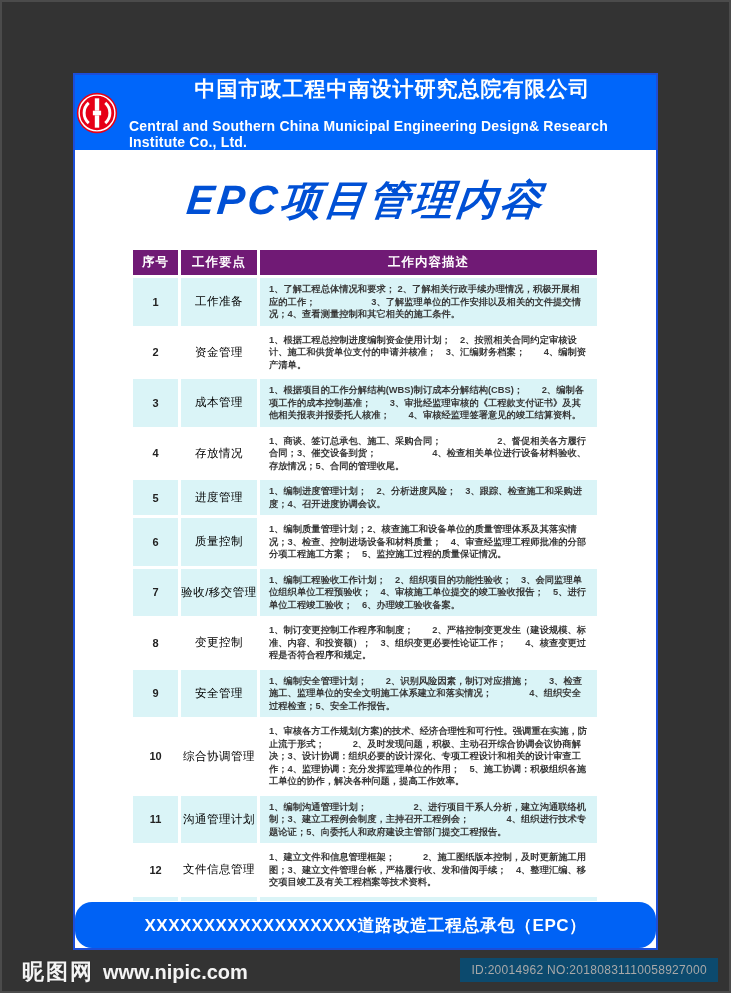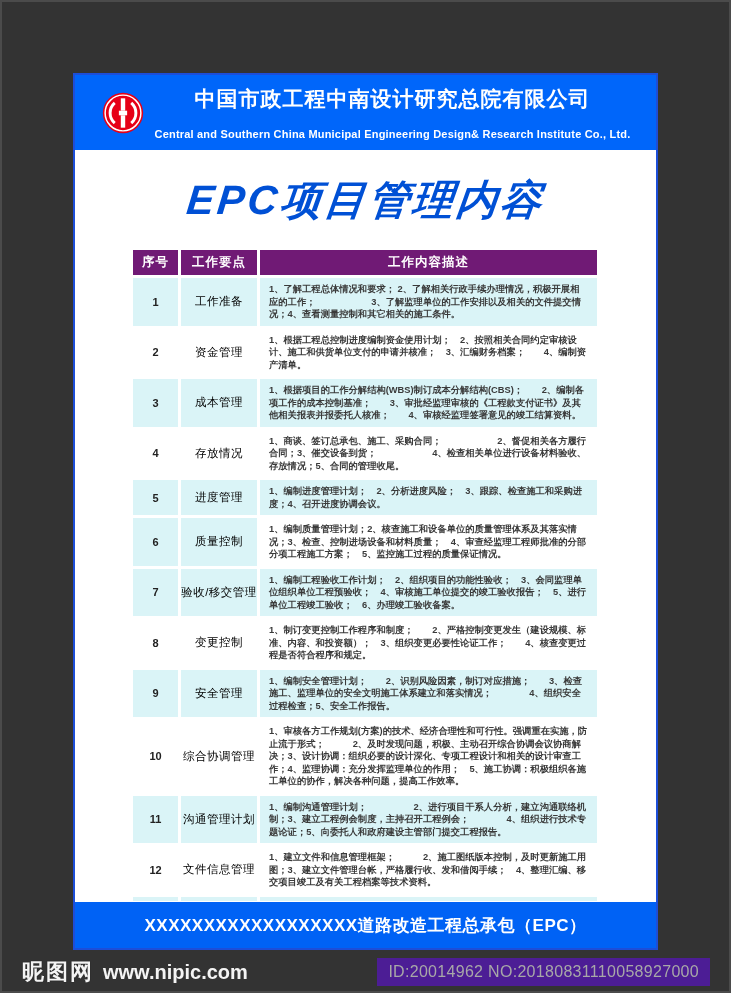--- a/index.html
+++ b/index.html
@@ -9,52 +9,52 @@
 
   
   .poster { position:absolute; left:73px; top:73px; width:585px; height:877px;
             background:#ffffff; border:2px solid #1d4ed8; }
 
   .band-top { position:absolute; left:0; top:0; right:0; height:75px; background:#0066fa;
               display:flex; align-items:center; justify-content:center; gap:10px; }
   .logo { width:44px; height:44px; flex:0 0 auto; }
   .band-text { display:flex; flex-direction:column; align-items:center; }
   .company-cn { color:#ffffff; font-size:21px; font-weight:bold; letter-spacing:1px; line-height:26px; }
-  .company-en { color:#ffffff; font-size:11px; font-weight:bold; letter-spacing:0.2px; margin-top:16px; }
+  .company-en { color:#ffffff; font-size:14px; font-weight:bold; letter-spacing:0.2px; margin-top:16px; }
 
   .title-area { position:absolute; left:0; top:75px; right:0; height:100px;
                 display:flex; align-items:center; justify-content:center; }
   .poster-title { color:#0050d5; font-size:41px; font-weight:900; font-style:italic;
                   letter-spacing:3px; transform:skewX(-6deg); }
 
   
   .table-wrap { position:absolute; left:58px; right:59px; top:175px; bottom:47px; overflow:hidden; }
   .trow { display:grid; grid-template-columns:45px 76px 1fr; gap:3px; margin-bottom:3px; }
   .hcell { background:#701a75; color:#ffffff; font-weight:bold; font-size:12.5px;
            display:flex; align-items:center; justify-content:center; height:25px; letter-spacing:1px; }
   .cell { display:flex; align-items:center; }
   .cell.white { background:#ffffff; }
   .cell.cyan  { background:#daf4f7; }
   .no-cell   { justify-content:center; font-size:11px; font-weight:bold; color:#222; }
   .point-cell{ justify-content:center; font-size:11.5px; font-weight:normal; color:#000; letter-spacing:0.5px; }
   .desc-cell { font-size:9.3px; line-height:12.5px; font-weight:bold; color:#3a3a3a;
                padding:5px 9px; white-space:pre-wrap; text-align:left; }
 
   .band-bottom { position:absolute; left:0; right:0; bottom:0; height:46px; background:#0062f5;
-                 display:flex; align-items:center; justify-content:center; }
+                 display:flex; align-items:center; justify-content:center;border-radius:17px; }
   .project-name { color:#ffffff; font-size:17px; font-weight:bold; letter-spacing:0.5px; }
 
   
   .wm-bar { position:absolute; left:0; right:0; top:950px; height:28px; }
   .wm-left { position:absolute; left:22px; top:7px; display:flex; align-items:baseline; gap:9px; }
   .wm-site { color:#f4f4f4; font-size:22px; font-weight:bold; letter-spacing:2px;
              text-shadow:0 0 1px #111; }
   .wm-url  { color:#f4f4f4; font-size:20px; font-weight:bold; }
-  .wm-id   { position:absolute; right:21px; top:8px; background:#4c1d95; color:#a8a8a8;
-             font-size:16px; padding:5px 11px; letter-spacing:0.3px; }
+  .wm-id   { position:absolute; right:13px; top:8px; background:#0c4a6e; color:#a8a8a8;
+             font-size:12px; padding:5px 11px; letter-spacing:0.3px; }
 </style>
 </head>
 <body>
 
 <div class="page-frame"></div>
 
 <div class="poster">
 
   <div class="band-top">
     <svg class="logo" viewBox="0 0 48 48">

